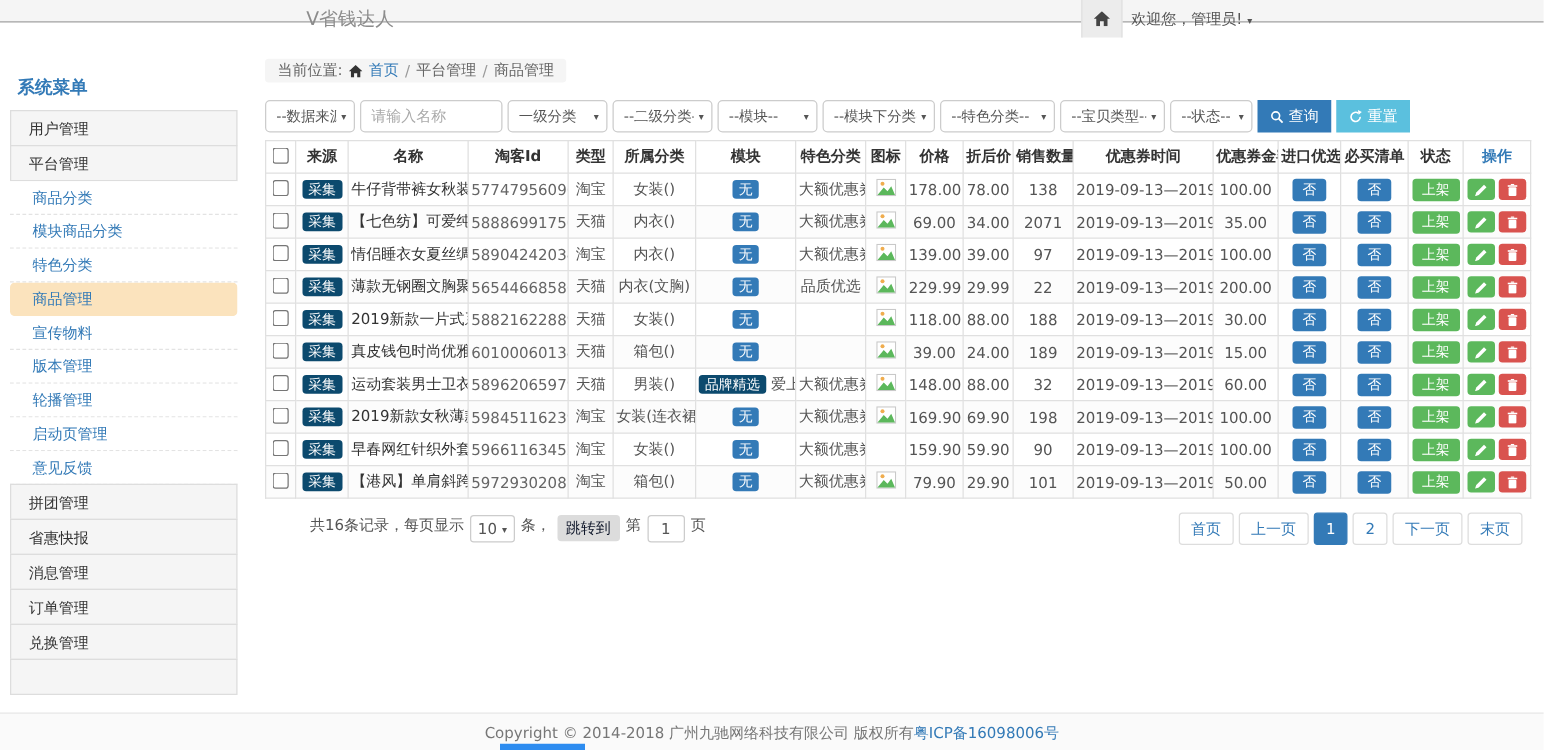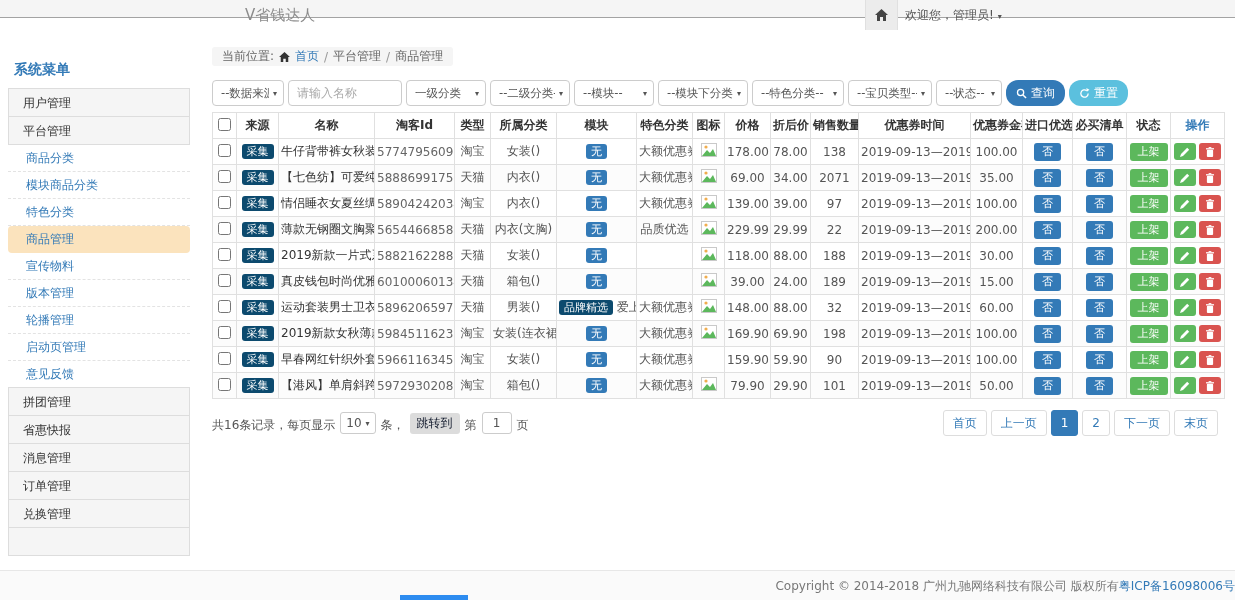--- a/index.html
+++ b/index.html
@@ -33,21 +33,21 @@
   .breadcrumb .bc-sep { color:#999; }
 
   .filters { margin-top:14px; display:flex; gap:4px; align-items:center; }
   .fsel { height:26px; border:1px solid #ccc; border-radius:4px; background:#fff; color:#555;
     display:inline-flex; align-items:center; padding:0 6px 0 8px; cursor:pointer; position:relative; }
   .fsel-label { flex:1; overflow:hidden; white-space:nowrap; font-size:11.5px; }
   .fsel .caret { font-size:8px; color:#555; margin-left:4px; }
   .finput { height:26px; width:114px; border:1px solid #ccc; border-radius:4px; padding:0 8px;
     font-size:12px; color:#555; font-family:inherit; }
   .finput::placeholder { color:#aaa; }
-  .btn { height:26px; border:none; border-radius:12px; color:#fff; font-size:12px; padding:0 10px;
+  .btn { height:26px; border:none; border-radius:0; color:#fff; font-size:12px; padding:0 10px;
     display:inline-flex; align-items:center; gap:4px; cursor:pointer; font-family:inherit; }
   .btn-query { background:#337ab7; }
   .btn-reset { background:#5bc0de; }
 
   .actions { margin-top:22px; display:flex; justify-content:flex-end; gap:5px; }
   .btn-import { background:#5bc0de; height:22px; font-size:11.5px; }
   .btn-add { background:#5cb85c; height:22px; font-size:11.5px; }
   .btn-batch { background:#e08a87; height:22px; font-size:11.5px; }
 
   
@@ -67,35 +67,35 @@
     padding:0 8px; cursor:pointer; }
   .mb-blue { background:#337ab7; }
   .mb-green { background:#5cb85c; }
   .op-btn { display:inline-flex; align-items:center; justify-content:center; width:22px; height:17px;
     border-radius:3px; cursor:pointer; vertical-align:middle; }
   .op-green { background:#5cb85c; }
   .op-red { background:#d9534f; margin-left:3px; }
 
   
   .pagebar { margin-top:11px; width:1006px; display:flex; justify-content:space-between; align-items:center; color:#555; }
-  .pageinfo { display:flex; align-items:flex-end; gap:5px; }
+  .pageinfo { display:flex; align-items:flex-start; gap:5px;margin-left:36px; }
   .pp-select { height:22px; border:1px solid #ccc; border-radius:3px; background:#fff; display:inline-flex;
     align-items:center; padding:0 5px; gap:4px; cursor:pointer; }
   .pp-select .caret { font-size:8px; color:#555; }
   .jump-label { background:#dcdcdc; border-radius:3px; padding:2px 7px; color:#0f172a; cursor:pointer; }
   .jump-input { width:30px; height:22px; border:1px solid #ccc; border-radius:3px; text-align:center;
     font-size:12px; color:#555; font-family:inherit; }
   .pager { display:flex; gap:4px; }
   .pg-btn { min-width:18px; height:26px; line-height:24px; border:1px solid #ddd; border-radius:3px;
     background:#fff; color:#337ab7; padding:0 9px; text-align:center; cursor:pointer; }
   .pg-active { background:#337ab7; border-color:#337ab7; color:#fff; }
 
   
   .footer { position:absolute; left:0; bottom:0; width:100%; height:30px; background:#fafafa;
-    border-top:1px solid #e7e7e7; text-align:right; line-height:30px; color:#777; z-index:5;margin-top:16px; }
+    border-top:1px solid #e7e7e7; text-align:center; line-height:30px; color:#777; z-index:5;margin-top:16px; }
   .footer .icp { color:#337ab7; cursor:pointer; }
   .bottom-strip { position:absolute; left:400px; bottom:0; width:68px; height:5px; background:#2d8cf0; z-index:6; }
 </style>
 </head>
 <body>
 
 <div class="topbar">
   <span class="topbar-title">V省钱达人</span>
   <span class="home-box">
     <svg width="13" height="12" viewBox="0 0 13 12">

